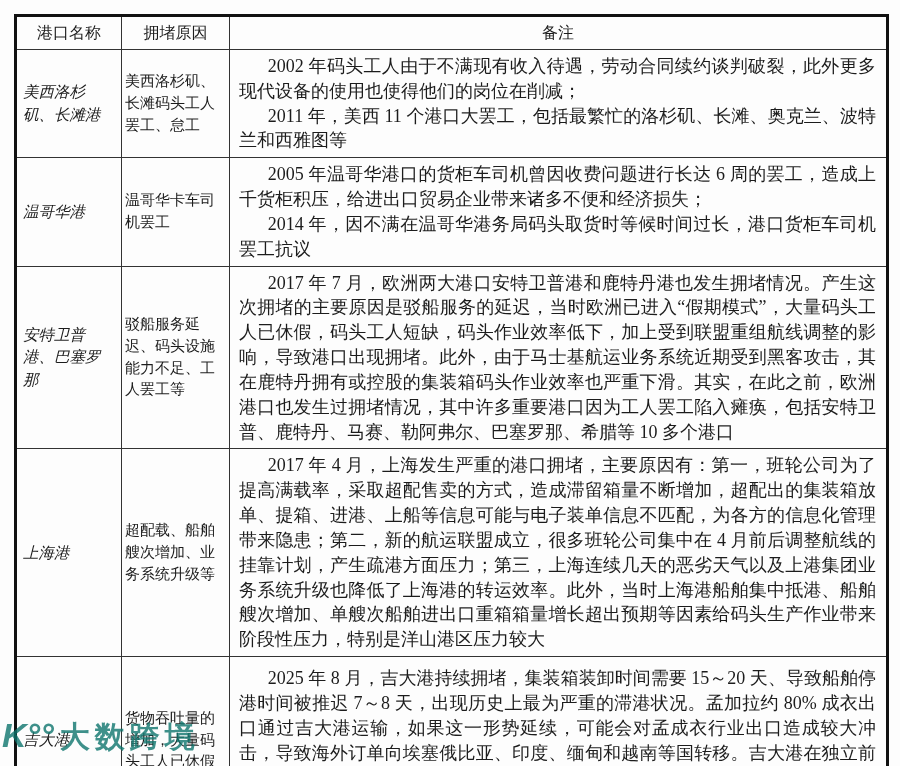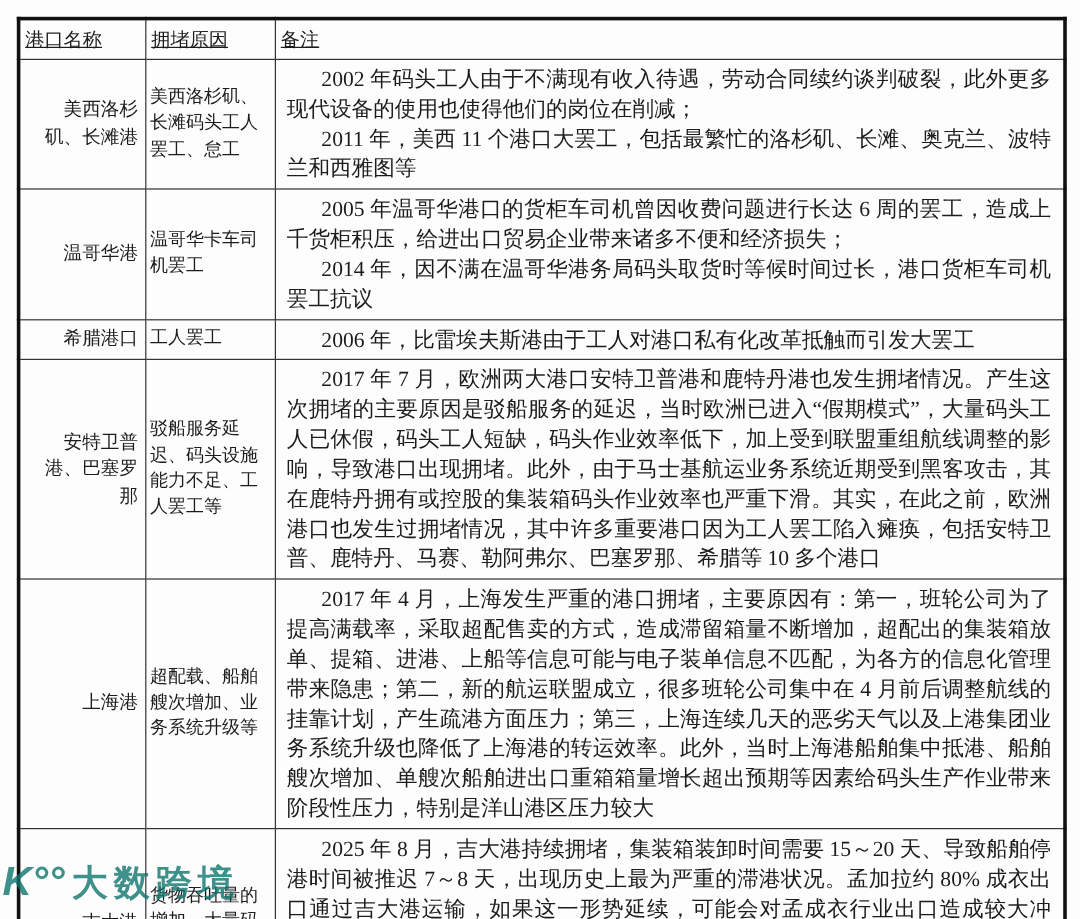--- a/index.html
+++ b/index.html
@@ -12,24 +12,24 @@
     position:absolute;left:14px;top:14px;width:872px;
     border-collapse:collapse;table-layout:fixed;
     border:3px solid #111;
   }
   .port-table th,.port-table td{
     border:1px solid #333;
     vertical-align:middle;
   }
   .port-table thead tr{height:34px;}
   .port-table th{
-    font-weight:normal;font-size:16px;text-align:left;padding:2px 4px;text-decoration:underline;
+    font-weight:normal;font-size:16px;text-align:center;padding:2px 4px;
   }
   td.port{
-    text-align:right;font-size:15.5px;line-height:1.45;padding:2px 6px;
+    text-align:left;font-size:15.5px;line-height:1.45;padding:2px 6px;font-style:italic;
   }
   td.reason{
     font-size:15px;line-height:1.45;padding:2px 3px;
   }
   td.remark{
     font-size:18px;line-height:1.38;padding:4px 10px 4px 9px;
     text-align:justify;text-justify:inter-ideograph;
   }
   td.remark p{margin:0;text-indent:1.6em;}
   
@@ -77,27 +77,20 @@
       </tr>
       <tr>
         <td class="port">温哥华港</td>
         <td class="reason">温哥华卡车司机罢工</td>
         <td class="remark">
           <p>2005 年温哥华港口的货柜车司机曾因收费问题进行长达 6 周的罢工，造成上千货柜积压，给进出口贸易企业带来诸多不便和经济损失；</p>
           <p>2014 年，因不满在温哥华港务局码头取货时等候时间过长，港口货柜车司机罢工抗议</p>
         </td>
       </tr>
       <tr>
-        <td class="port">希腊港口</td>
-        <td class="reason">工人罢工</td>
-        <td class="remark">
-          <p>2006 年，比雷埃夫斯港由于工人对港口私有化改革抵触而引发大罢工</p>
-        </td>
-      </tr>
-      <tr>
         <td class="port">安特卫普港、巴塞罗那</td>
         <td class="reason">驳船服务延迟、码头设施能力不足、工人罢工等</td>
         <td class="remark">
           <p>2017 年 7 月，欧洲两大港口安特卫普港和鹿特丹港也发生拥堵情况。产生这次拥堵的主要原因是驳船服务的延迟，当时欧洲已进入“假期模式”，大量码头工人已休假，码头工人短缺，码头作业效率低下，加上受到联盟重组航线调整的影响，导致港口出现拥堵。此外，由于马士基航运业务系统近期受到黑客攻击，其在鹿特丹拥有或控股的集装箱码头作业效率也严重下滑。其实，在此之前，欧洲港口也发生过拥堵情况，其中许多重要港口因为工人罢工陷入瘫痪，包括安特卫普、鹿特丹、马赛、勒阿弗尔、巴塞罗那、希腊等 10 多个港口</p>
         </td>
       </tr>
       <tr>
         <td class="port">上海港</td>
         <td class="reason">超配载、船舶艘次增加、业务系统升级等</td>
         <td class="remark">

